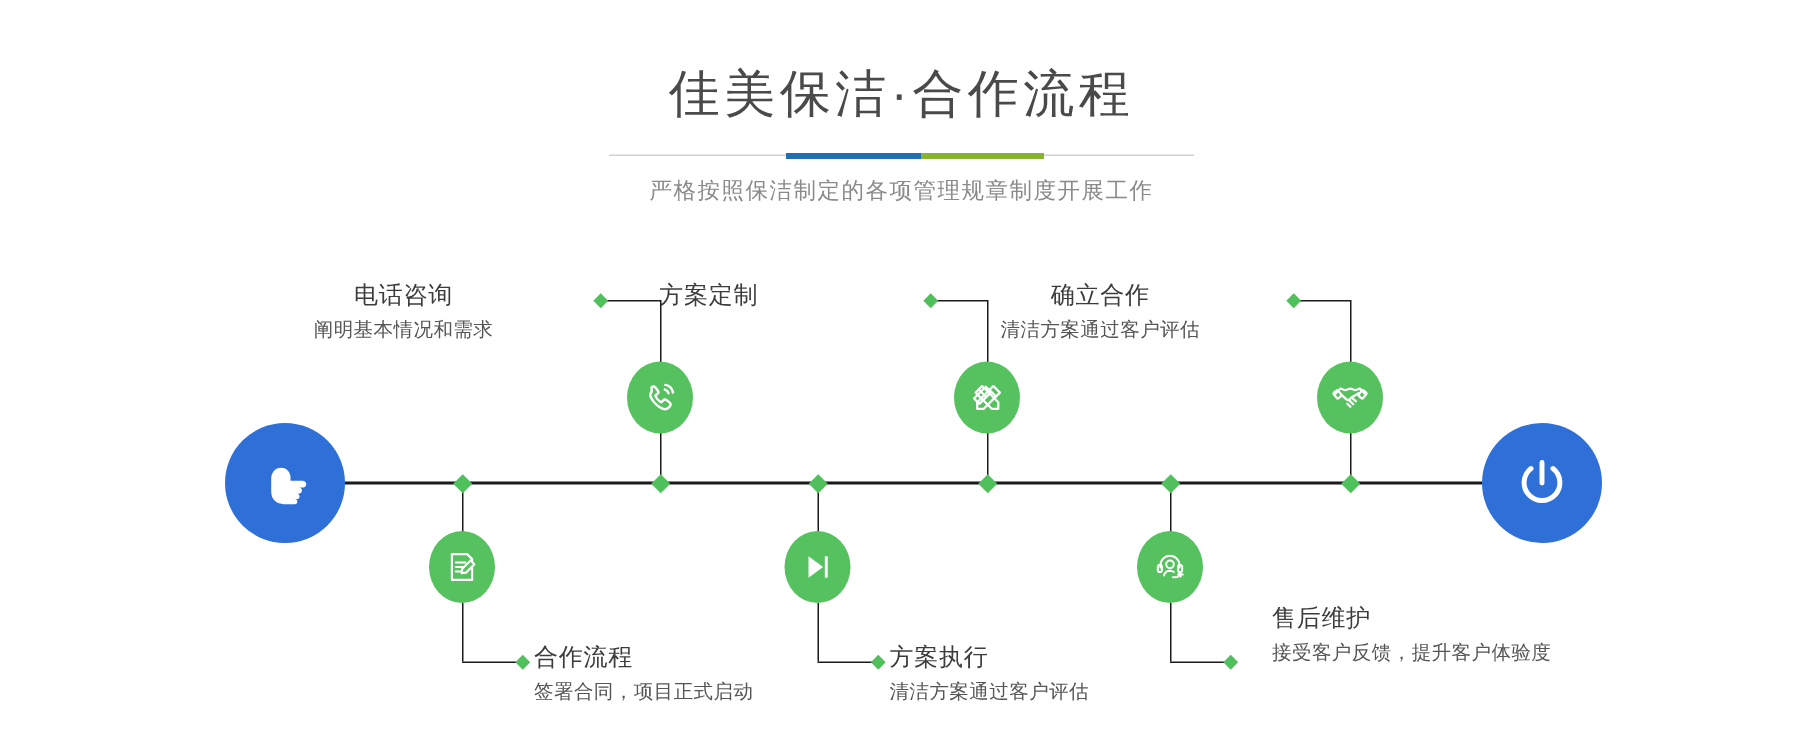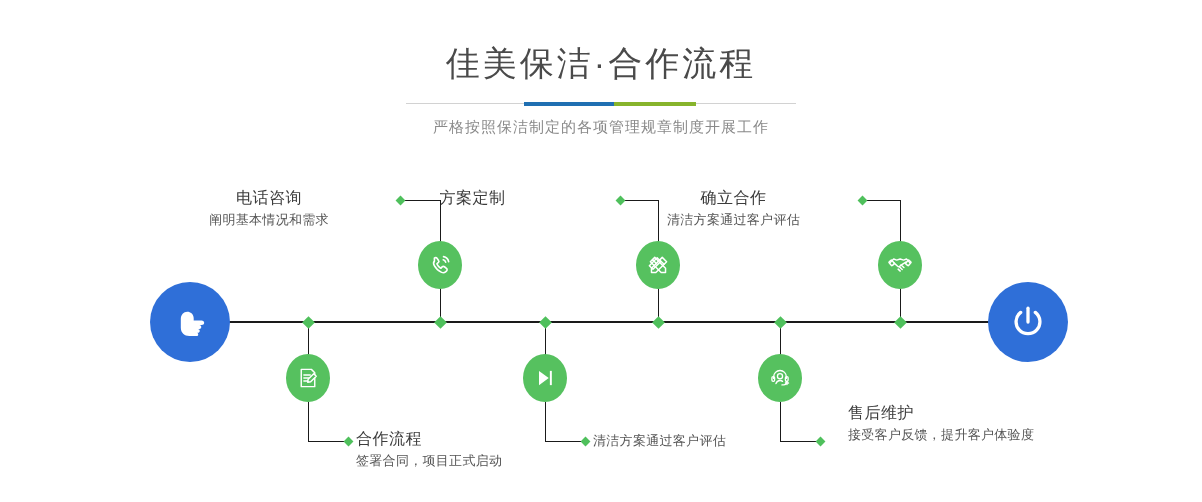--- a/index.html
+++ b/index.html
@@ -180,20 +180,21 @@
         <svg width="24" height="24" viewBox="0 0 32 32" fill="#ffffff">
           <path d="M8 6.5l13 9.5-13 9.5z"></path>
           <rect x="22.5" y="6.5" width="2.6" height="19"></rect>
         </svg>
       </span>
     </div>
     <div class="vline" style="left:545px;top:402px;height:39px;"></div>
     <div class="hline" style="left:545px;top:441px;width:38px;"></div>
     <div class="diamond sm" style="left:585px;top:441px;"></div>
     <div class="lbl left-al" style="left:593px;top:429px;width:260px;">
+      <div class="t">方案执行</div>
       <div class="d">清洁方案通过客户评估</div>
     </div>
   </div>
 
   <div>
     <div class="diamond" style="left:900px;top:322px;"></div>
     <div class="vline" style="left:900px;top:288px;height:34px;"></div>
     <div class="bullet" style="left:900px;top:265px;">
       <span>
         <svg width="26" height="26" viewBox="0 0 32 32" fill="none" stroke="#ffffff" stroke-width="1.8" stroke-linecap="round" stroke-linejoin="round">

